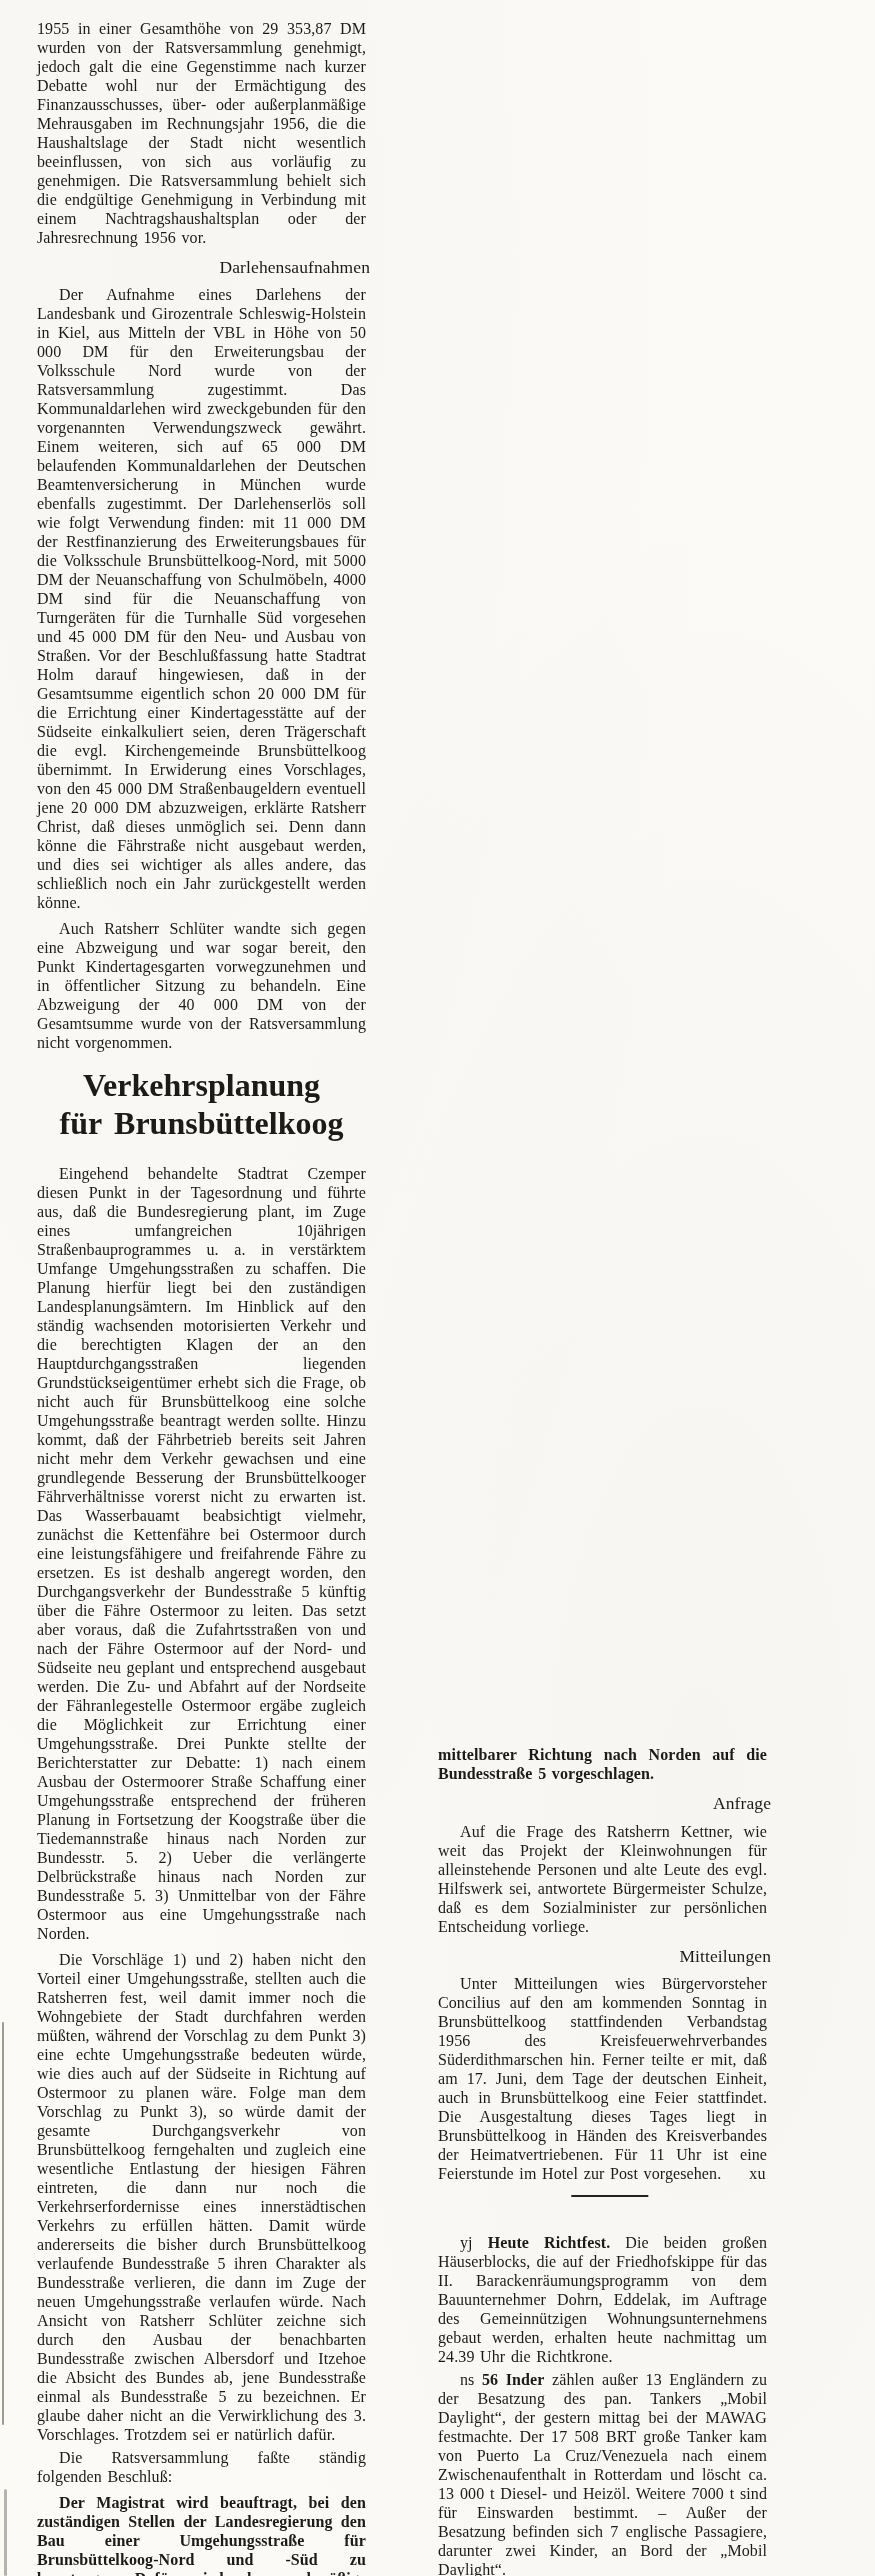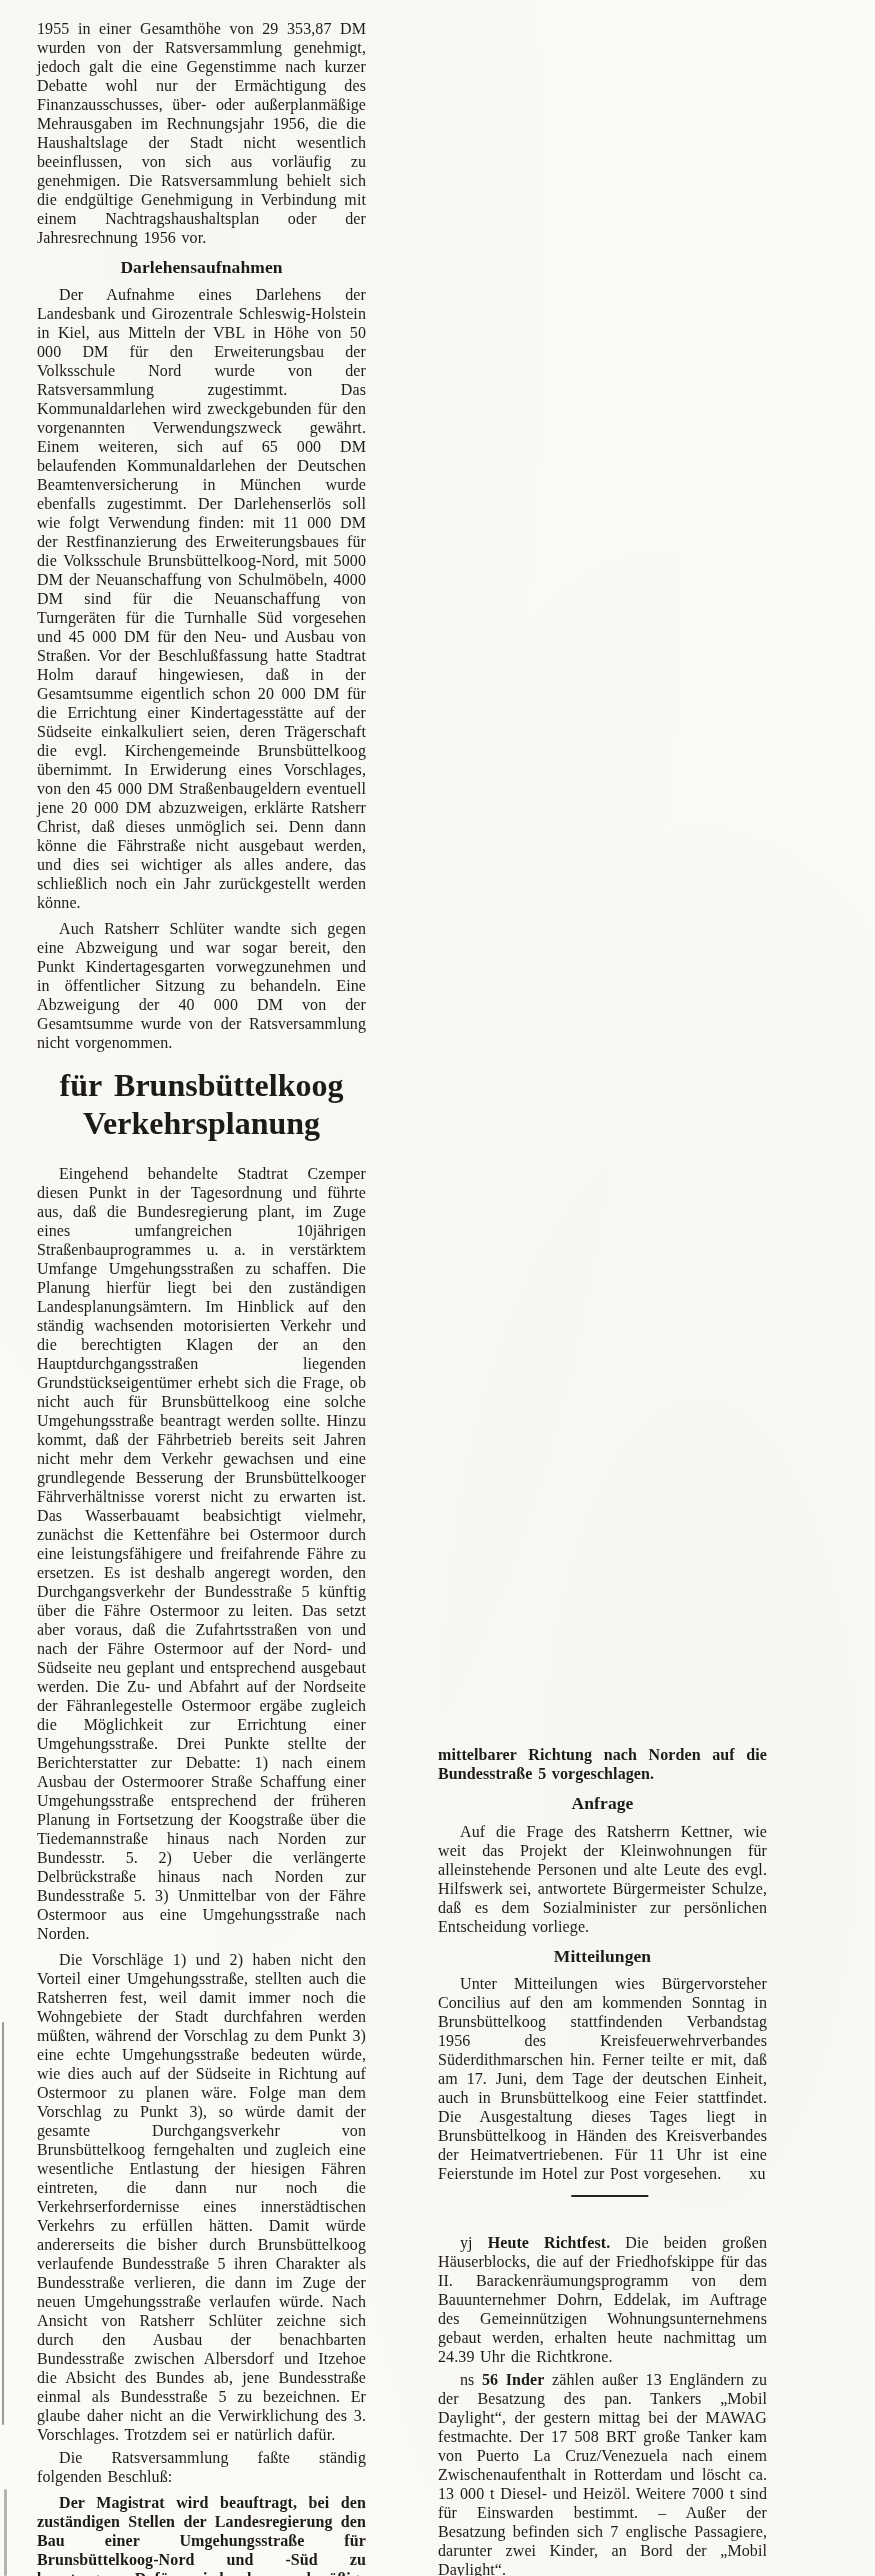--- a/index.html
+++ b/index.html
@@ -40,22 +40,22 @@
     text-align: justify;
   }
   .para.indent { text-indent: 22px; }
   .para.gap    { margin-top: 6.6px; }
   .para.bold   { font-weight: bold; }
   .b           { font-weight: bold; }
 
   .heading {
     font-size: 17.5px;
     line-height: 20.4px;
-    font-weight: bold;
-    text-align: center;
+    font-weight: normal;
+    text-align: right;
     text-indent: 0;
     margin: 10.2px 0 8px 0;
   }
   .headline {
     font-weight: bold;
     font-size: 32px;
     line-height: 38px;
     text-align: center;
     margin: 14.6px 0 22px 0;
     word-spacing: 4.4px;
@@ -91,22 +91,22 @@
 </head>
 <body>
 
 <div class="page">
   <div class="col" id="col-left">
       <p class="para"><span>1955 in einer Gesamthöhe von 29 353,87 DM wurden von der Ratsversammlung genehmigt, jedoch galt die eine Gegenstimme nach kurzer Debatte wohl nur der Ermächtigung des Finanzausschusses, über- oder außerplanmäßige Mehrausgaben im Rechnungsjahr 1956, die die Haushaltslage der Stadt nicht wesentlich beeinflussen, von sich aus vorläufig zu genehmigen. Die Ratsversammlung behielt sich die endgültige Genehmigung in Verbindung mit einem Nachtragshaushaltsplan oder der Jahresrechnung 1956 vor.</span></p>
       <h3 class="heading">Darlehensaufnahmen</h3>
       <p class="para indent"><span>Der Aufnahme eines Darlehens der Landesbank und Girozentrale Schleswig-Holstein in Kiel, aus Mitteln der VBL in Höhe von 50 000 DM für den Erweiterungsbau der Volksschule Nord wurde von der Ratsversammlung zugestimmt. Das Kommunaldarlehen wird zweckgebunden für den vorgenannten Verwendungszweck gewährt. Einem weiteren, sich auf 65 000 DM belaufenden Kommunaldarlehen der Deutschen Beamtenversicherung in München wurde ebenfalls zugestimmt. Der Darlehenserlös soll wie folgt Verwendung finden: mit 11 000 DM der Restfinanzierung des Erweiterungsbaues für die Volksschule Brunsbüttelkoog-Nord, mit 5000 DM der Neuanschaffung von Schulmöbeln, 4000 DM sind für die Neuanschaffung von Turngeräten für die Turnhalle Süd vorgesehen und 45 000 DM für den Neu- und Ausbau von Straßen. Vor der Beschlußfassung hatte Stadtrat Holm darauf hingewiesen, daß in der Gesamtsumme eigentlich schon 20 000 DM für die Errichtung einer Kindertagesstätte auf der Südseite einkalkuliert seien, deren Trägerschaft die evgl. Kirchengemeinde Brunsbüttelkoog übernimmt. In Erwiderung eines Vorschlages, von den 45 000 DM Straßenbaugeldern eventuell jene 20 000 DM abzuzweigen, erklärte Ratsherr Christ, daß dieses unmöglich sei. Denn dann könne die Fährstraße nicht ausgebaut werden, und dies sei wichtiger als alles andere, das schließlich noch ein Jahr zurückgestellt werden könne.</span></p>
       <p class="para indent gap"><span>Auch Ratsherr Schlüter wandte sich gegen eine Abzweigung und war sogar bereit, den Punkt Kindertagesgarten vorwegzunehmen und in öffentlicher Sitzung zu behandeln. Eine Abzweigung der 40 000 DM von der Gesamtsumme wurde von der Ratsversammlung nicht vorgenommen.</span></p>
       <h2 class="headline">
+        <span class="hl-line">Verkehrsplanung</span>
         <span class="hl-line">für Brunsbüttelkoog</span>
-        <span class="hl-line">Verkehrsplanung</span>
       </h2>
       <p class="para indent"><span>Eingehend behandelte Stadtrat Czemper diesen Punkt in der Tagesordnung und führte aus, daß die Bundesregierung plant, im Zuge eines umfangreichen 10jährigen Straßenbauprogrammes u. a. in verstärktem Umfange Umgehungsstraßen zu schaffen. Die Planung hierfür liegt bei den zuständigen Landesplanungsämtern. Im Hinblick auf den ständig wachsenden motorisierten Verkehr und die berechtigten Klagen der an den Hauptdurchgangsstraßen liegenden Grundstückseigentümer erhebt sich die Frage, ob nicht auch für Brunsbüttelkoog eine solche Umgehungsstraße beantragt werden sollte. Hinzu kommt, daß der Fährbetrieb bereits seit Jahren nicht mehr dem Verkehr gewachsen und eine grundlegende Besserung der Brunsbüttelkooger Fährverhältnisse vorerst nicht zu erwarten ist. Das Wasserbauamt beabsichtigt vielmehr, zunächst die Kettenfähre bei Ostermoor durch eine leistungsfähigere und freifahrende Fähre zu ersetzen. Es ist deshalb angeregt worden, den Durchgangsverkehr der Bundesstraße 5 künftig über die Fähre Ostermoor zu leiten. Das setzt aber voraus, daß die Zufahrtsstraßen von und nach der Fähre Ostermoor auf der Nord- und Südseite neu geplant und entsprechend ausgebaut werden. Die Zu- und Abfahrt auf der Nordseite der Fähranlegestelle Ostermoor ergäbe zugleich die Möglichkeit zur Errichtung einer Umgehungsstraße. Drei Punkte stellte der Berichterstatter zur Debatte: 1) nach einem Ausbau der Ostermoorer Straße Schaffung einer Umgehungsstraße entsprechend der früheren Planung in Fortsetzung der Koogstraße über die Tiedemannstraße hinaus nach Norden zur Bundesstr. 5. 2) Ueber die verlängerte Delbrückstraße hinaus nach Norden zur Bundesstraße 5. 3) Unmittelbar von der Fähre Ostermoor aus eine Umgehungsstraße nach Norden.</span></p>
       <p class="para indent gap"><span>Die Vorschläge 1) und 2) haben nicht den Vorteil einer Umgehungsstraße, stellten auch die Ratsherren fest, weil damit immer noch die Wohngebiete der Stadt durchfahren werden müßten, während der Vorschlag zu dem Punkt 3) eine echte Umgehungsstraße bedeuten würde, wie dies auch auf der Südseite in Richtung auf Ostermoor zu planen wäre. Folge man dem Vorschlag zu Punkt 3), so würde damit der gesamte Durchgangsverkehr von Brunsbüttelkoog ferngehalten und zugleich eine wesentliche Entlastung der hiesigen Fähren eintreten, die dann nur noch die Verkehrserfordernisse eines innerstädtischen Verkehrs zu erfüllen hätten. Damit würde andererseits die bisher durch Brunsbüttelkoog verlaufende Bundesstraße 5 ihren Charakter als Bundesstraße verlieren, die dann im Zuge der neuen Umgehungsstraße verlaufen würde. Nach Ansicht von Ratsherr Schlüter zeichne sich durch den Ausbau der benachbarten Bundesstraße zwischen Albersdorf und Itzehoe die Absicht des Bundes ab, jene Bundesstraße einmal als Bundesstraße 5 zu bezeichnen. Er glaube daher nicht an die Verwirklichung des 3. Vorschlages. Trotzdem sei er natürlich dafür.</span></p>
       <p class="para indent"><span>Die Ratsversammlung faßte ständig folgenden Beschluß:</span></p>
       <p class="para indent bold gap"><span>Der Magistrat wird beauftragt, bei den zuständigen Stellen der Landesregierung den Bau einer Umgehungsstraße für Brunsbüttelkoog-Nord und -Süd zu beantragen. Dafür wird als zweckmäßige Lösung eine Umgehungsstraße in Richtung auf die Fähranlegestelle bei Ostermoor und auf der Nordseite von der Fähranlegestelle Ostermoor in un-</span></p>
     </div>
   <div class="col" id="col-right">
       <p class="para bold"><span>mittelbarer Richtung nach Norden auf die Bundesstraße 5 vorgeschlagen.</span></p>
       <h3 class="heading">Anfrage</h3>
       <p class="para indent"><span>Auf die Frage des Ratsherrn Kettner, wie weit das Projekt der Kleinwohnungen für alleinstehende Personen und alte Leute des evgl. Hilfswerk sei, antwortete Bürgermeister Schulze, daß es dem Sozialminister zur persönlichen Entscheidung vorliege.</span></p>

